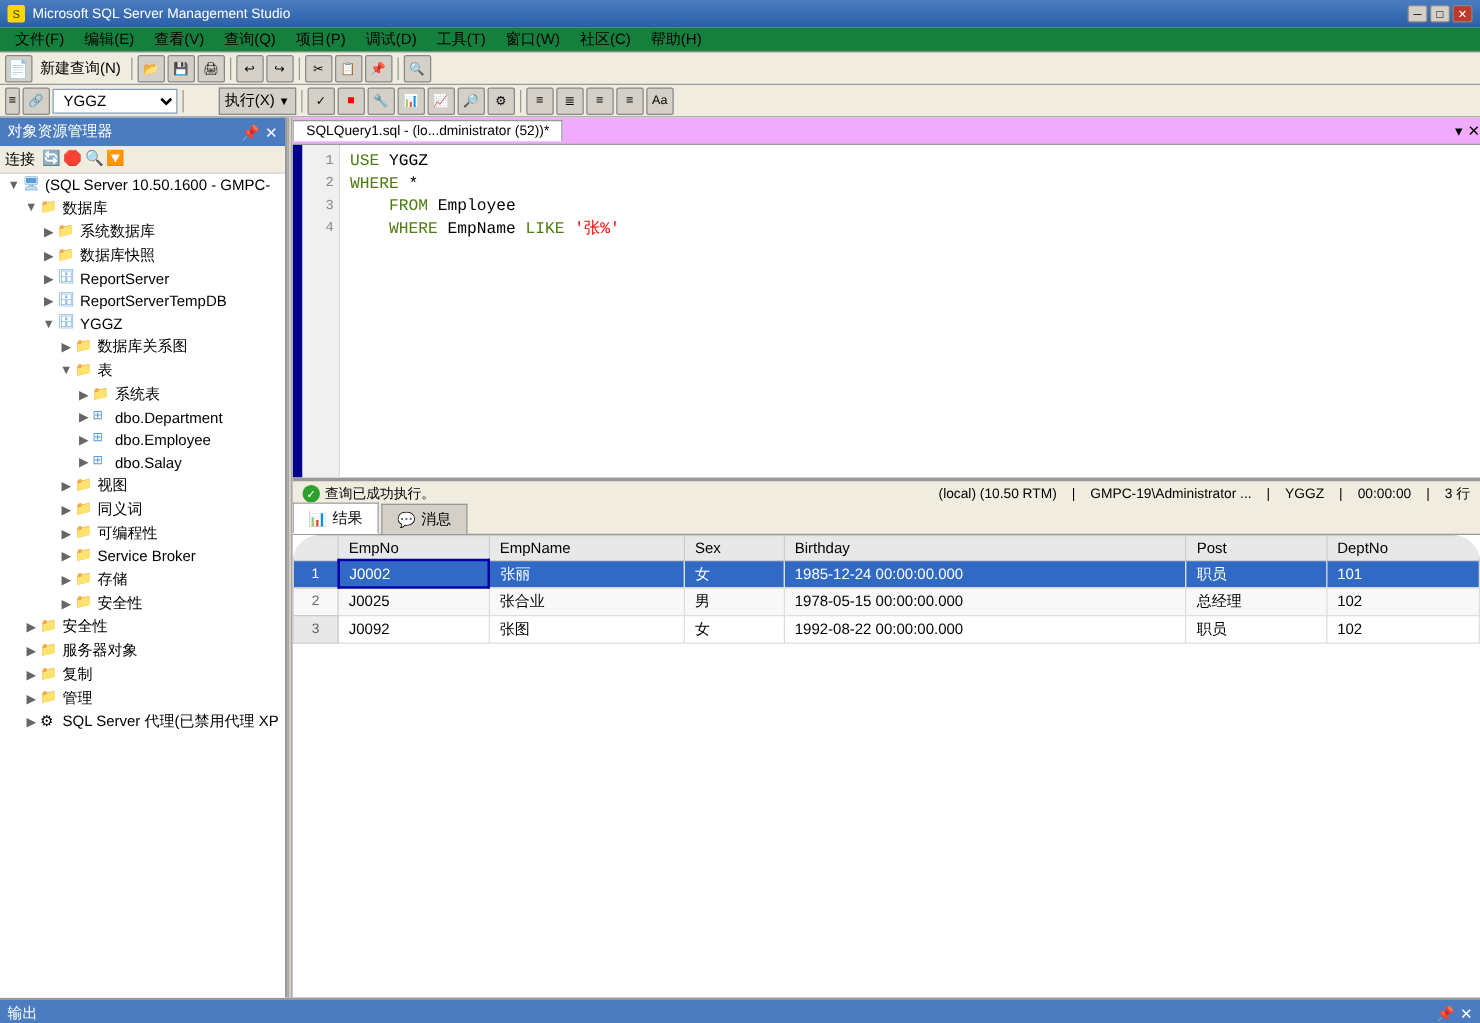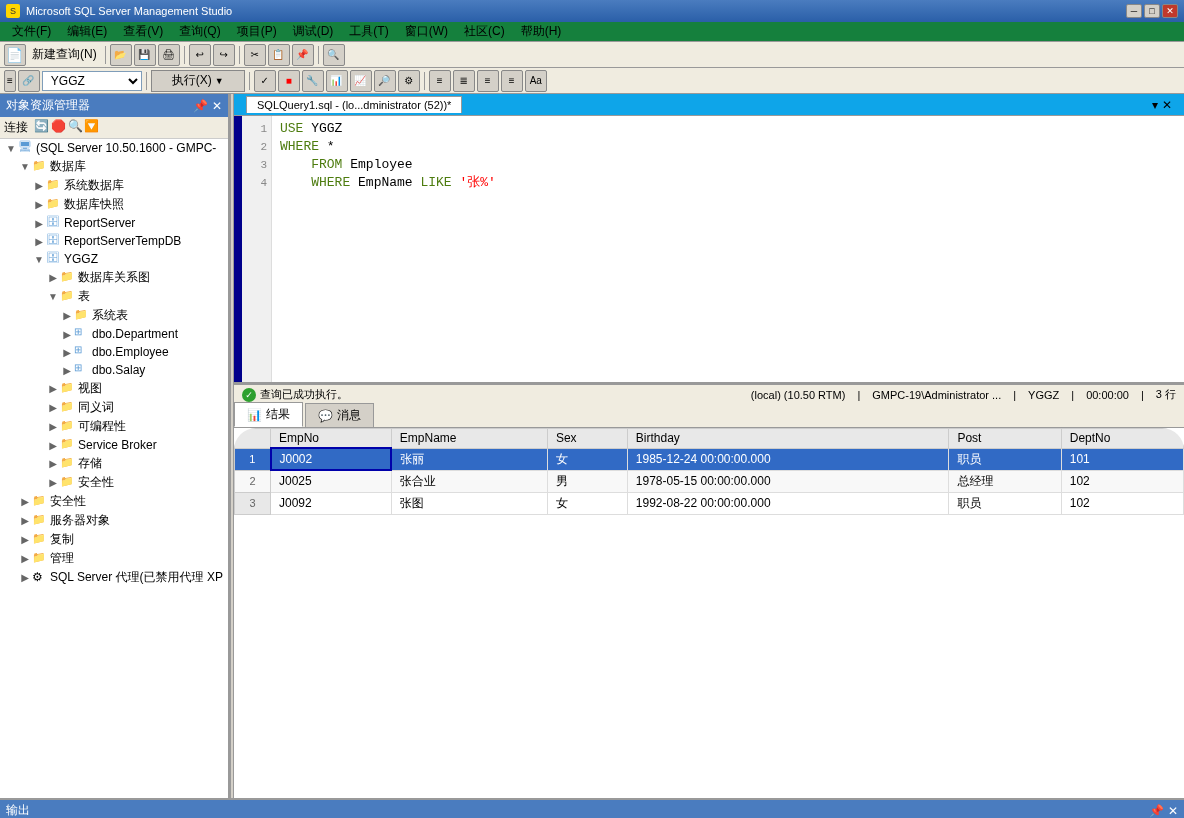--- a/index.html
+++ b/index.html
@@ -137,26 +137,26 @@
     .query-editor {
       flex: 1;
       display: flex;
       flex-direction: column;
       background: white;
       border-bottom: 2px solid #999;
       min-height: 200px;
       max-height: 290px;
     }
     .query-tab-bar {
-      background: #0ea5e9;
+      background: #f0abfc;
       border-bottom: 1px solid #999;
       display: flex;
       align-items: center;
       height: 22px;
-      padding: 0 12px;
+      padding: 0 0;
       justify-content: space-between;
       text-align: right;
     }
     .query-tab {
       background: white;
       border: 1px solid #999;
       border-bottom: none;
       padding: 2px 10px;
       font-size: 11px;
       cursor: pointer;
@@ -293,28 +293,29 @@
       border-right: 1px solid #999;
     }
     
     .toolbar-label {
       font-size: 12px;
       padding: 0 4px;
     }
 
     .exec-btn {
       height: 22px;
-      padding: 0 20px;
+      padding: 0 4px;
       background: #d4d0c8;
       border: 1px solid #888;
       font-size: 12px;
       cursor: pointer;
       display: flex;
       align-items: center;
       gap: 3px;
+      margin-left: 24px;
     }
 
     .blue-indicator { width: 8px; background: #00008b; align-self: stretch; }
   </style>
 </head>
 <body>
 
 <div class="title-bar">
   <div class="title-bar-left">
     <div class="title-bar-icon">S</div>

